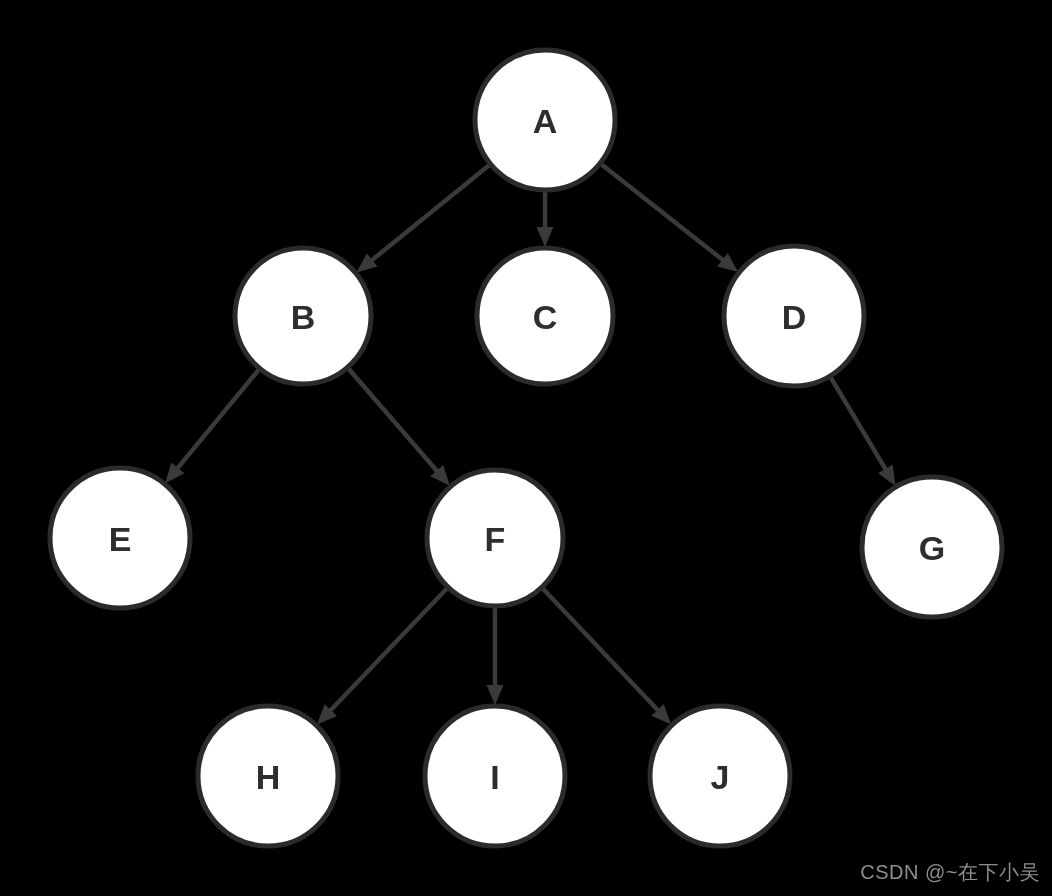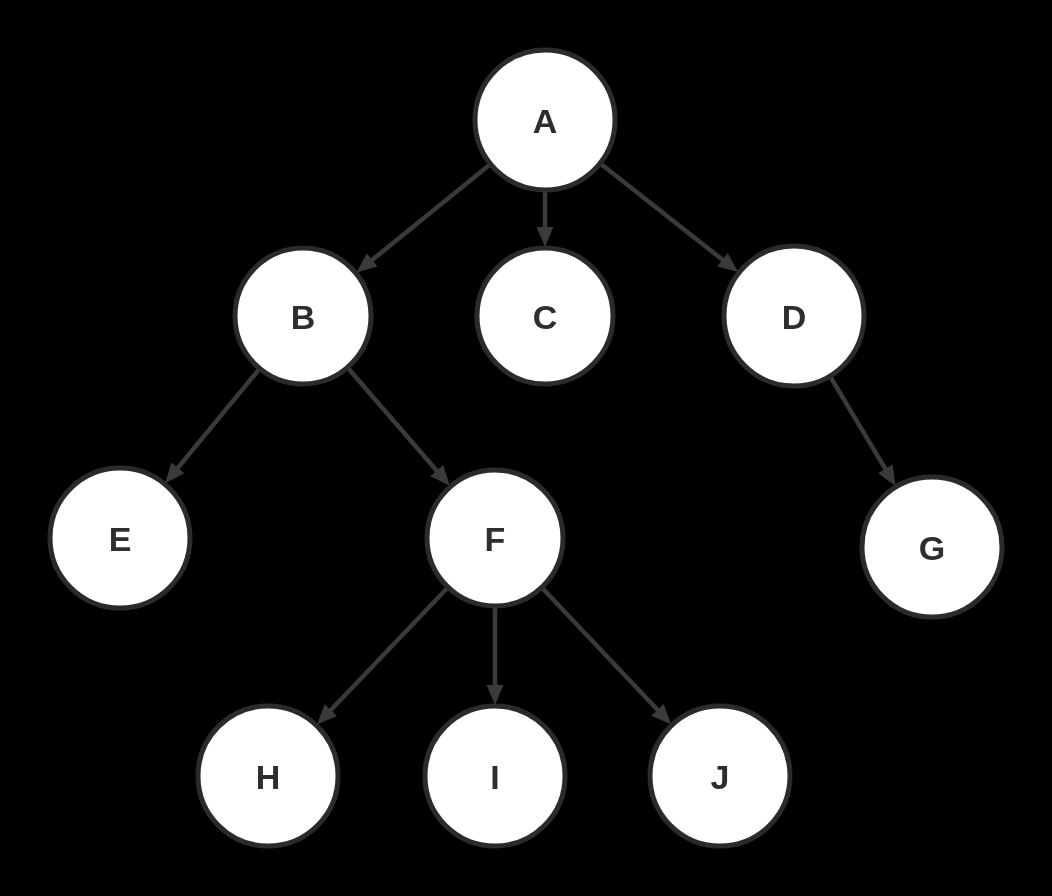--- a/index.html
+++ b/index.html
@@ -143,13 +143,14 @@
           <circle class="node-circle" cx="495" cy="776" r="70" fill="#ffffff" stroke="#2b2b2b"></circle>
           <text class="node-label" x="495" y="777" fill="#2e2e2e">I</text>
         </g>
         <g>
           <circle class="node-circle" cx="720" cy="776" r="70" fill="#ffffff" stroke="#2b2b2b"></circle>
           <text class="node-label" x="720" y="777" fill="#2e2e2e">J</text>
         </g>
       </g>
   </svg>
 
+  <div class="watermark">CSDN @~在下小吴</div>
 </div>
 
 </body></html>

